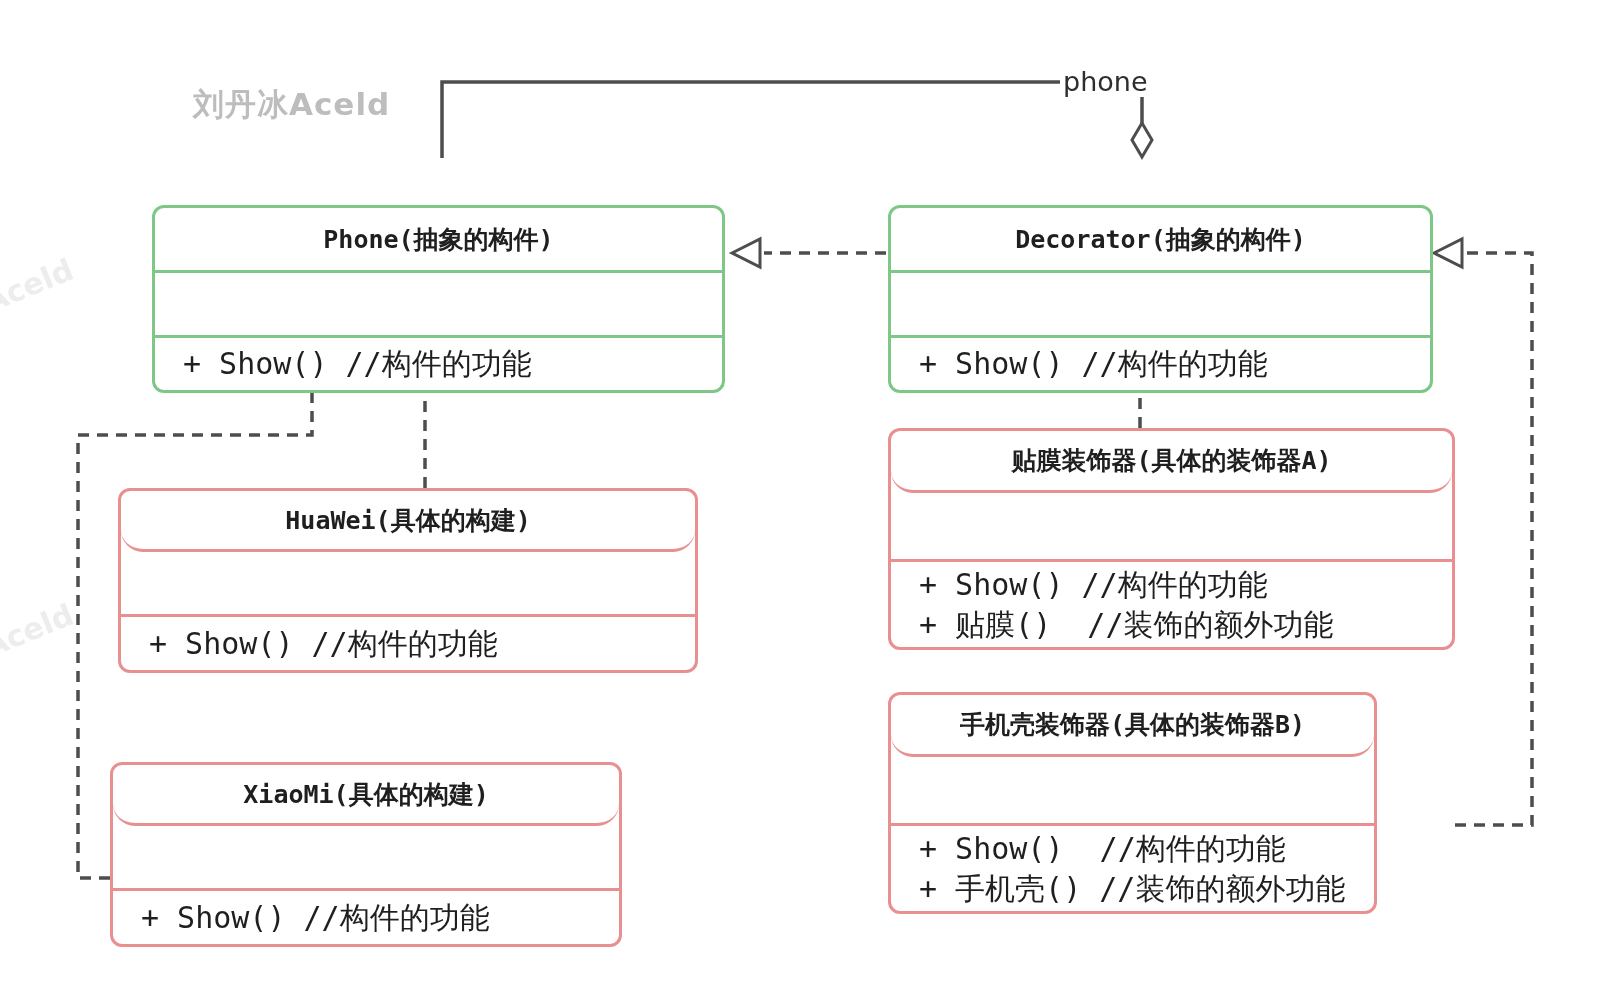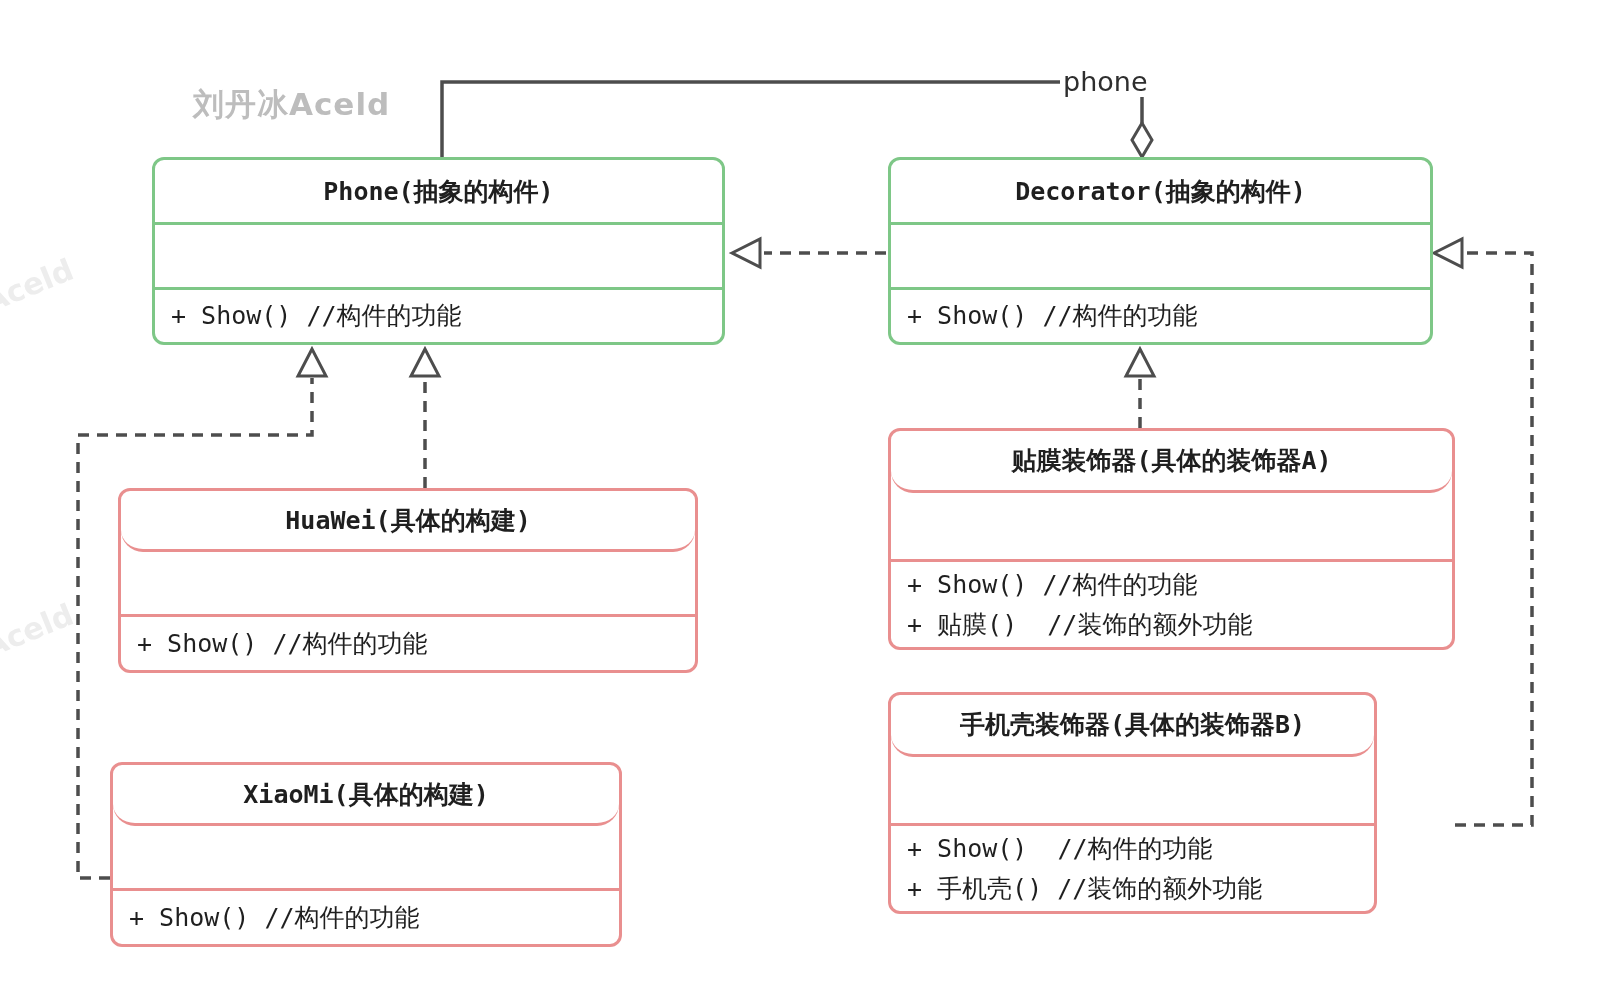--- a/index.html
+++ b/index.html
@@ -18,38 +18,38 @@
   
   .uml-class{
     position:absolute;
     background:#ffffff;
     border:3px solid;
     border-radius:12px;
     box-sizing:border-box;
     display:flex;flex-direction:column;
     z-index:2;
   }
-  .uml-class.abstract{border-color:var(--abstract-border,#7ec787);}
+  .uml-class.abstract{border-color:var(--abstract-border,#7ec787);margin-top:48px;}
   .uml-class.concrete{border-color:var(--concrete-border,#e98f8f);}
   .uml-title{
     display:flex;align-items:center;justify-content:center;
     font-family:"DejaVu Sans Mono","Liberation Mono",monospace;
     font-weight:bold;font-size:25px;color:var(--text,#1f1f1f);
     border-bottom:3px solid;
   }
   .abstract .uml-title{border-color:var(--abstract-border,#7ec787);}
   .concrete .uml-title{border-color:var(--concrete-border,#e98f8f);border-radius:22px;}
   .uml-attrs{border-bottom:3px solid;}
   .abstract .uml-attrs{border-color:var(--abstract-border,#7ec787);}
   .concrete .uml-attrs{border-color:var(--concrete-border,#e98f8f);}
   .uml-methods{
     flex:1;display:flex;flex-direction:column;justify-content:center;
-    padding-left:16px;
+    padding-left:28px;
     font-family:"DejaVu Sans Mono","Liberation Mono",monospace;
-    font-size:25px;color:var(--text,#1f1f1f);
+    font-size:30px;color:var(--text,#1f1f1f);
   }
   .method-line{line-height:40px;white-space:pre;}
   
   .h-abstract .uml-title{height:62px;}
   .h-abstract .uml-attrs{height:62px;}
   .h-concrete-sm .uml-title{height:58px;}
   .h-concrete-sm .uml-attrs{height:62px;}
   .h-concrete-lg .uml-title{height:59px;}
   .h-concrete-lg .uml-attrs{height:66px;}
   

